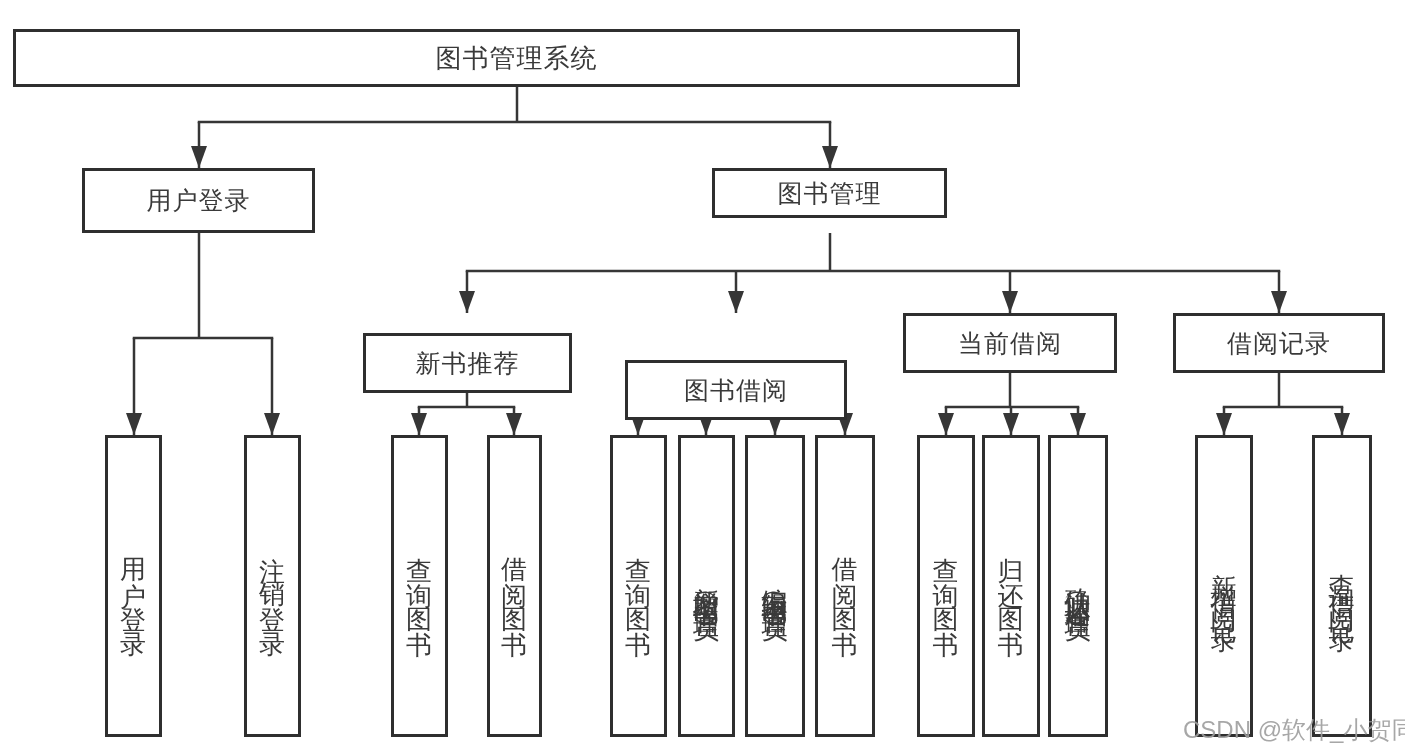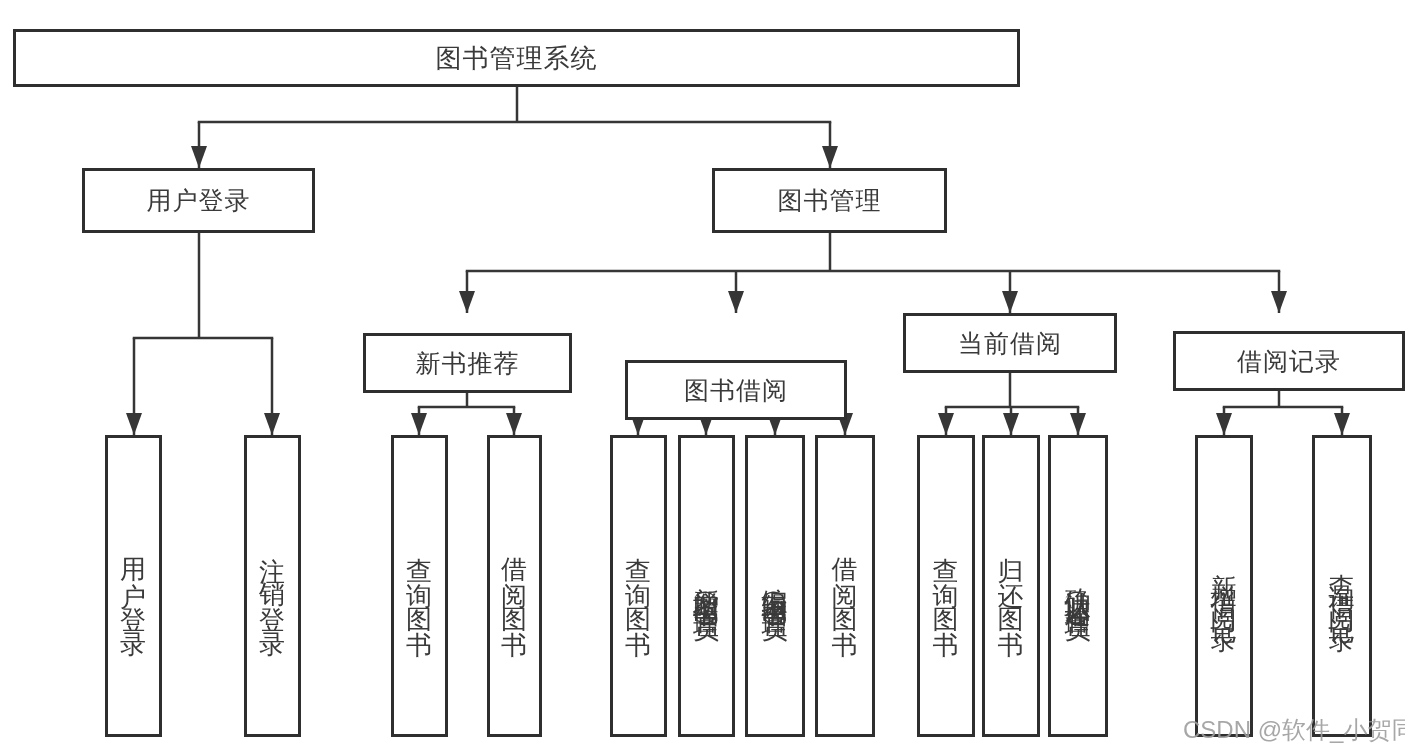--- a/index.html
+++ b/index.html
@@ -83,26 +83,26 @@
 
     <line x1="1279" y1="373" x2="1279" y2="407"></line>
     <line x1="1222.75" y1="407" x2="1343.25" y2="407"></line>
     <line x1="1224" y1="407" x2="1224" y2="435" marker-end="url(#ah)"></line>
     <line x1="1342" y1="407" x2="1342" y2="435" marker-end="url(#ah)"></line>
   </svg>
 
   <div class="box h-box root-box" style="left:13px;top:12px;width:1007px;height:58px;margin-top:17px;">图书管理系统</div>
 
   <div class="box h-box" style="left:82px;top:168px;width:233px;height:65px;">用户登录</div>
-  <div class="box h-box" style="left:712px;top:168px;width:235px;height:65px;">图书管理</div>
+  <div class="box h-box" style="left:712px;top:168px;width:235px;height:50px;">图书管理</div>
 
   <div class="box h-box" style="left:363px;top:313px;width:209px;height:60px;margin-top:20px;">新书推荐</div>
   <div class="box h-box" style="left:625px;top:313px;width:222px;height:60px;margin-top:47px;">图书借阅</div>
   <div class="box h-box" style="left:903px;top:313px;width:214px;height:60px;">当前借阅</div>
-  <div class="box h-box" style="left:1173px;top:331px;width:232px;height:60px;">借阅记录</div>
+  <div class="box h-box" style="left:1173px;top:313px;width:212px;height:60px;">借阅记录</div>
 
   <div class="box leaf" style="left: 105px; top: 435px; width: 57px; height: 302px; letter-spacing: 0.95em;">用户登录</div>
   <div class="box leaf" style="left: 244px; top: 435px; width: 57px; height: 302px; letter-spacing: 0.95em;">注销登录</div>
 
   <div class="box leaf" style="left: 391px; top: 435px; width: 57px; height: 302px; letter-spacing: 0.95em;">查询图书</div>
   <div class="box leaf" style="left: 487px; top: 435px; width: 55px; height: 302px; letter-spacing: 0.95em;">借阅图书</div>
 
   <div class="box leaf" style="left: 610px; top: 435px; width: 57px; height: 302px; letter-spacing: 0.95em;">查询图书</div>
   <div class="box leaf" style="left: 678px; top: 435px; width: 57px; height: 302px; letter-spacing: 0.16em;">新增图书（管理员）</div>
   <div class="box leaf" style="left: 745px; top: 435px; width: 60px; height: 302px; letter-spacing: 0.16em;">编辑图书（管理员）</div>

